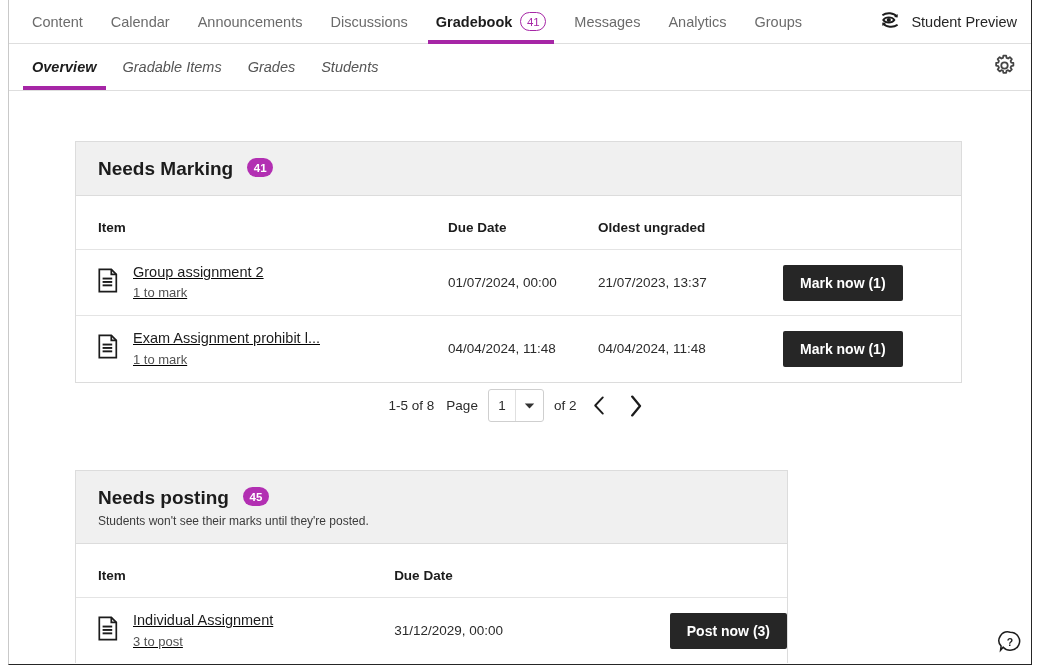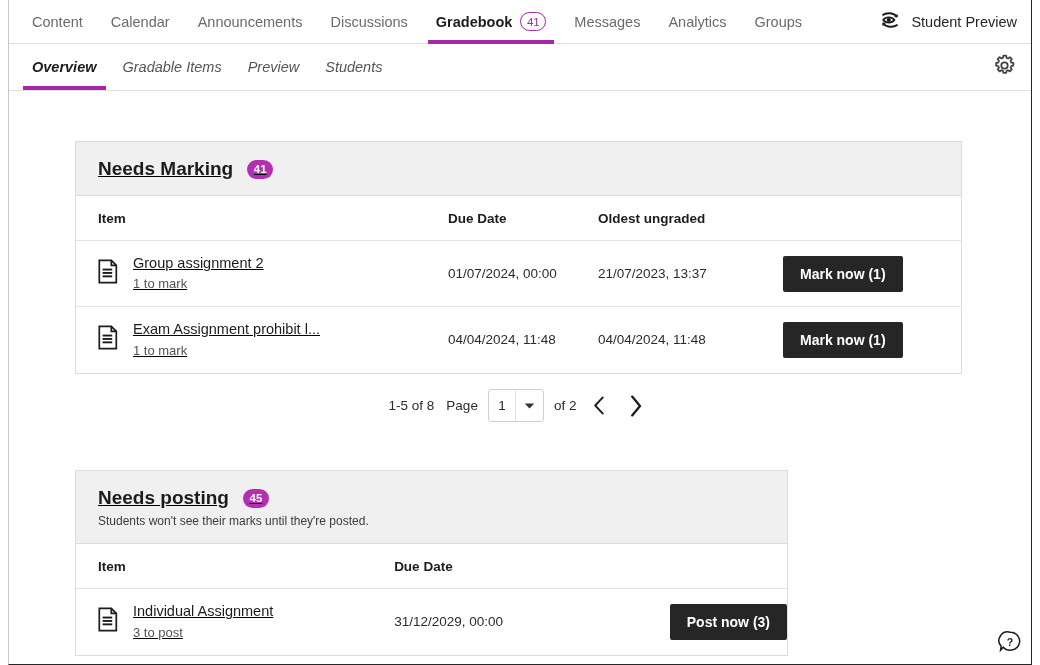--- a/index.html
+++ b/index.html
@@ -139,22 +139,21 @@
   #card-marking { left: 66px; top: 50px; width: 887px; }
   #card-posting { left: 66px; top: 379px; width: 713px; }
 
   .card-header {
     background: #f0f0f0;
     border-bottom: 1px solid #dcdcdc;
     padding: 16px 22px 15px 22px;
   }
   .card-header-row {
     display: flex;
-    align-items: center;
-    text-decoration: underline;
+    align-items: flex-start;
   }
   .card-title {
     font-size: 19px;
     font-weight: 700;
     color: #1c1c1c;
   }
   .pill-solid {
     display: inline-flex;
     align-items: center;
     justify-content: center;
@@ -174,21 +173,21 @@
     color: #3b3b3b;
   }
 
   
   .tbl { width: 100%; border-collapse: collapse; }
   .tbl th {
     text-align: left;
     font-size: 13.5px;
     font-weight: 700;
     color: #1c1c1c;
-    padding: 15px 0 14px 0;
+    padding: 24px 0 14px 0;
     border-bottom: 1px solid #e4e4e4;
   }
   .tbl td {
     padding: 0;
     border-bottom: 1px solid #e4e4e4;
     vertical-align: middle;
     height: 66px;
   }
   .tbl tr:last-child td { border-bottom: none; }
   .col-item  { padding-left: 22px !important; width: 372px; }
@@ -328,21 +327,21 @@
   </div>
 
   <div class="sub-nav">
     <div class="sub-nav-item active">
       <span>Overview</span>
     </div>
     <div class="sub-nav-item">
       <span>Gradable Items</span>
     </div>
     <div class="sub-nav-item">
-      <span>Preview</span>
+      <span>Grades</span>
     </div>
     <div class="sub-nav-item">
       <span>Students</span>
     </div>
 
     <div class="gear-btn">
       <span>
         <svg width="25" height="25" viewBox="0 0 24 24">
           <path fill="none" stroke="#444" stroke-width="1.7" stroke-linejoin="round" d="M13.6 2.6 l.35 2.05 1.5.62 1.7-1.2 1.9 1.9 -1.2 1.7 .62 1.5 2.05 .35 v2.7 l-2.05 .35 -.62 1.5 1.2 1.7 -1.9 1.9 -1.7-1.2 -1.5 .62 -.35 2.05 h-2.7 l-.35-2.05 -1.5-.62 -1.7 1.2 -1.9-1.9 1.2-1.7 -.62-1.5 -2.05-.35 v-2.7 l2.05-.35 .62-1.5 -1.2-1.7 1.9-1.9 1.7 1.2 1.5-.62 .35-2.05 z"></path>
           <circle cx="12" cy="12" r="3.1" fill="none" stroke="#444" stroke-width="1.7"></circle>

